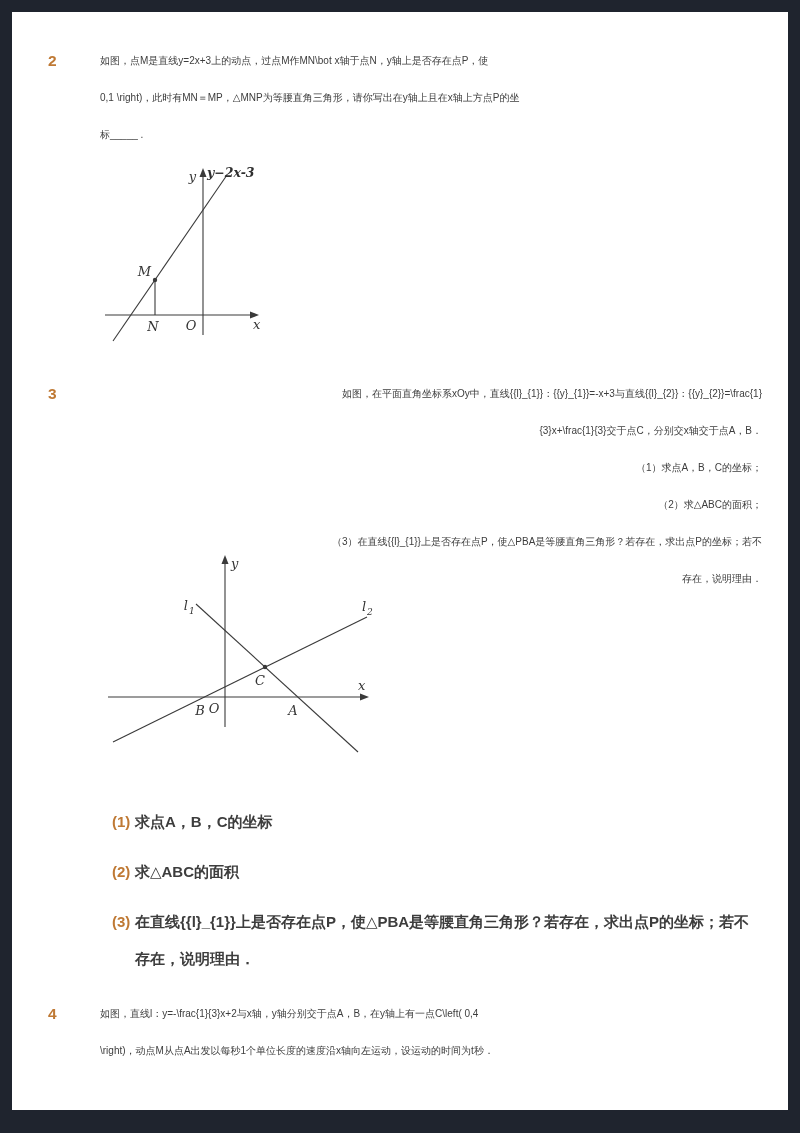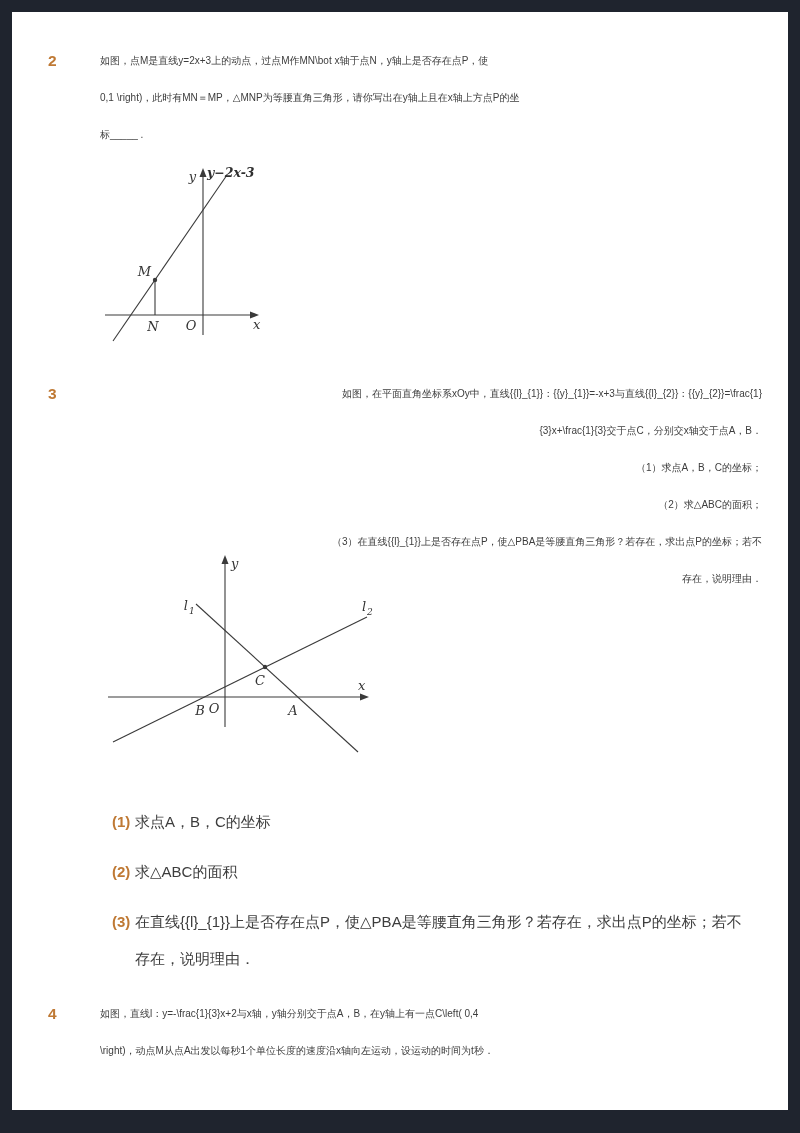--- a/index.html
+++ b/index.html
@@ -48,21 +48,21 @@
     margin-bottom: 13px;
     font-size: 15px;
     line-height: 37px;
     color: #3d3d3d;
   }
   .sublabel {
     flex: 0 0 23px;
     color: #bf7934;
     font-weight: 700;
   }
-  .subtext { flex: 1; }
+  .subtext { flex: 1; font-weight: bold; }
   .subtext p { margin: 0; }
   #q4-num  { left: 36px; top: 983px; }
   #q4-text { top: 983px; }
   .figlabel {
     font-family: "DejaVu Serif", "Liberation Serif", serif;
     font-style: italic;
     font-size: 13px;
     fill: #333333;
   }
   .figsub {

